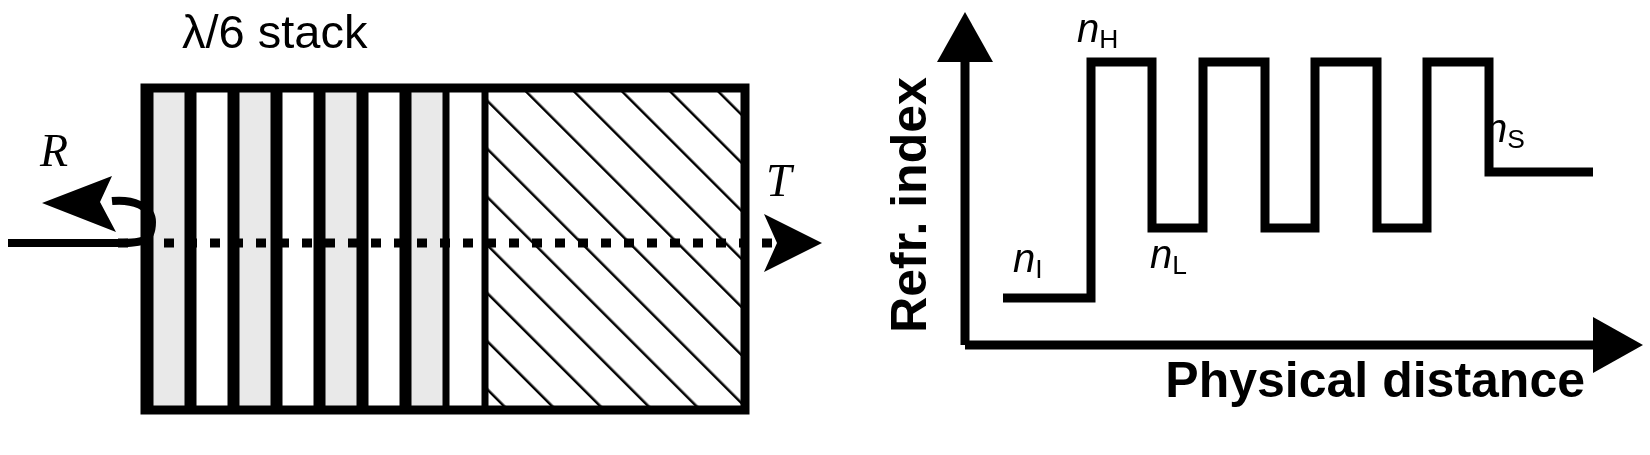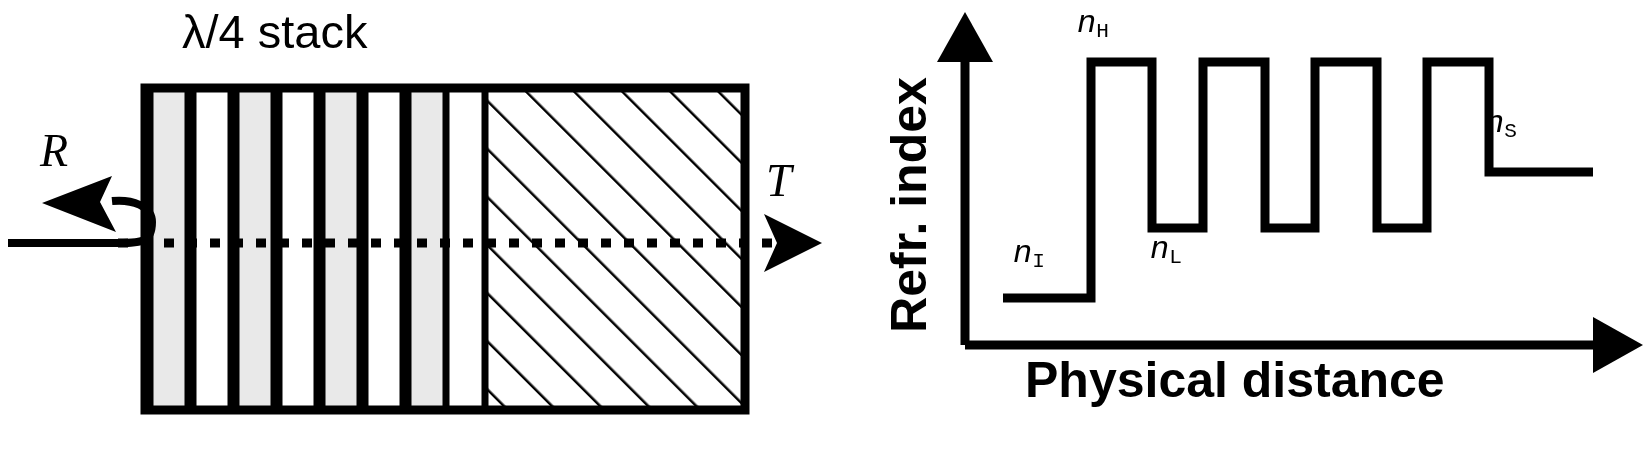--- a/index.html
+++ b/index.html
@@ -87,28 +87,28 @@
     width: 300px;
     text-align: center;
     font-size: 50px;
     transform: rotate(-90deg);
     transform-origin: 50% 50%;
   }
   #x-axis-title {
     left: 200px;
     top: 355px;
     width: 560px;
-    text-align: left;
+    text-align: right;
     font-size: 50px;
   }
 
   
   .n-label {
-    font-family: Liberation Mono, monospace;
-    font-size: 32px;
+    font-family: Liberation Sans, sans-serif;
+    font-size: 40px;
   }
   .n-label i {
     font-style: italic;
   }
   .n-label sub {
     font-style: normal;
     font-size: 0.66em;
     vertical-align: baseline;
     position: relative;
     top: 0.22em;
@@ -119,21 +119,21 @@
   #label-nI { left: 188px; top: 238px; }
   #label-nS { left: 660px; top: 108px; }
 </style>
 </head>
 <body>
 
 <div id="figure">
 
   <div class="panel" id="panel-left">
 
-    <div class="lbl lbl-sans" id="stack-title">λ/4 stack</div>
+    <div class="lbl lbl-sans" id="stack-title">λ/6 stack</div>
 
 
     <div class="lbl lbl-serif-italic" id="label-R">R</div>
 
     <div class="lbl lbl-serif-italic" id="label-T">T</div>
 
     <svg class="svg-layer" viewBox="0 0 825 455" preserveAspectRatio="none">
       <defs>
         <pattern id="substrate-hatch" width="34" height="34" patternUnits="userSpaceOnUse" patternTransform="rotate(-45)">
           <line x1="0" y1="0" x2="0" y2="34" stroke="#000000" stroke-width="5"></line>

